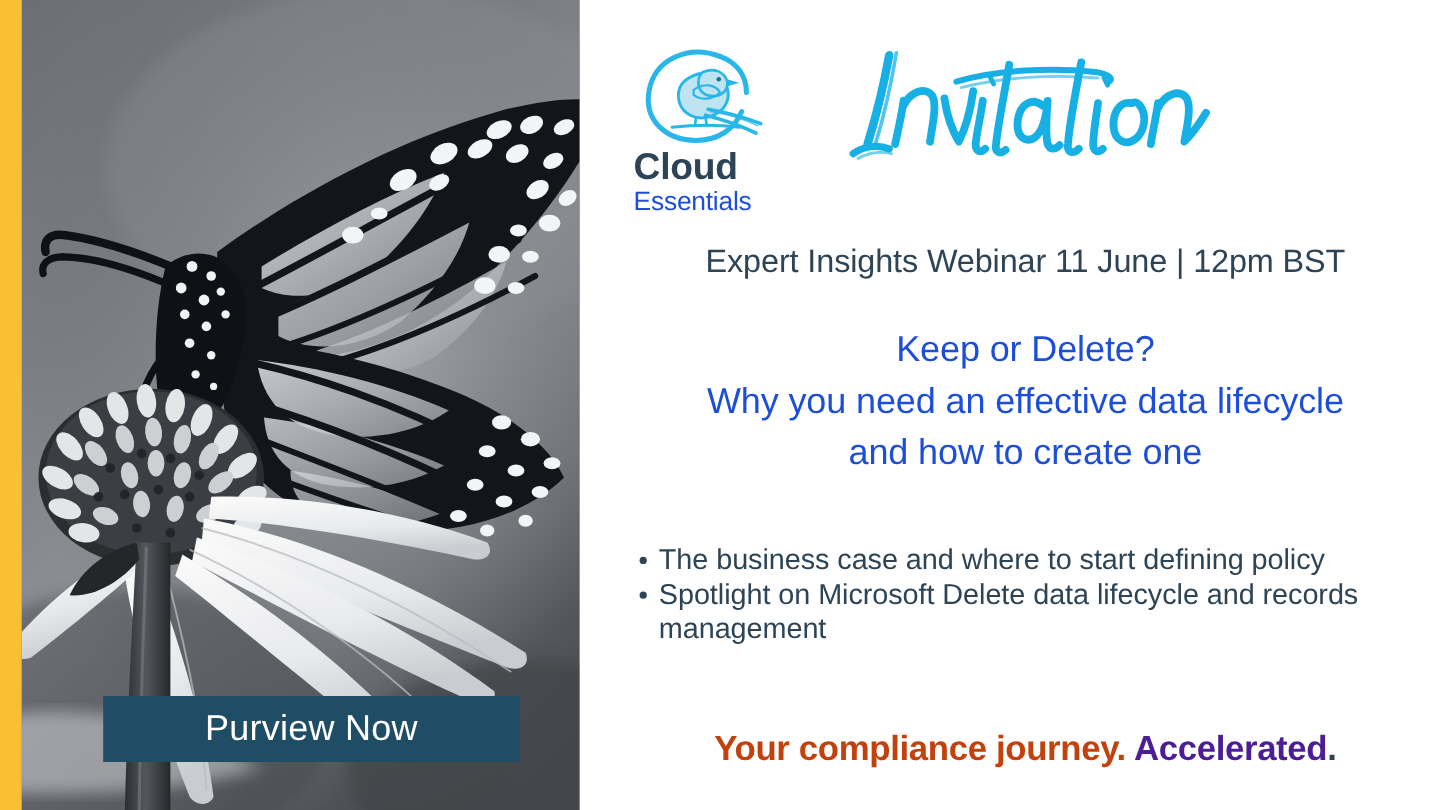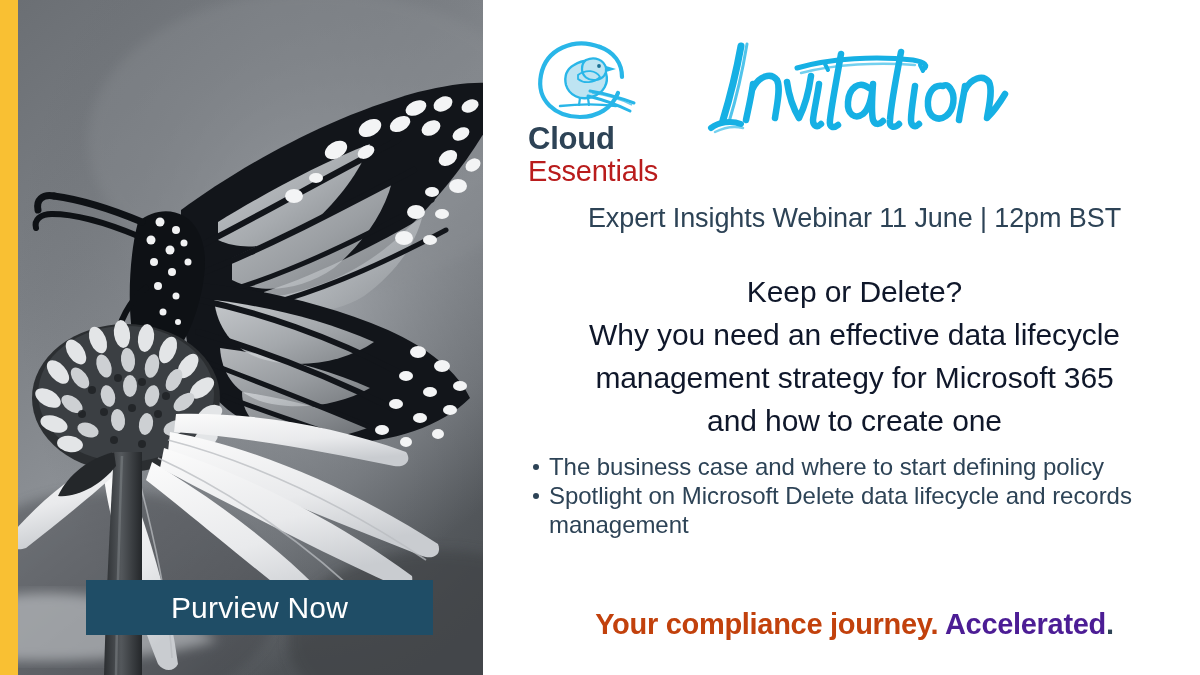--- a/index.html
+++ b/index.html
@@ -100,23 +100,23 @@
   }
   .brand-word .w1 {
     display: block;
     font-size: 31px;
     font-weight: bold;
     color: #2D4356;
     letter-spacing: -0.2px;
   }
   .brand-word .w2 {
     display: block;
-    font-size: 29px;
+    font-size: 22px;
     font-weight: 400;
-    color: #b91c1c;
+    color: #1d4ed8;
     letter-spacing: -0.2px;
   }
 
   
   .script-word {
     position: absolute;
     left: 205px;
     top: 28px;
     width: 320px;
     height: 125px;
@@ -135,21 +135,21 @@
     letter-spacing: -0.1px;
   }
 
   
   .headline {
     position: absolute;
     left: 18px;
     top: 270px;
     width: 681px;
     text-align: center;
-    color: #0f172a;
+    color: #1d4ed8;
     font-size: 30px;
     line-height: 43px;
     letter-spacing: -0.1px;
   }
   .headline .hl {
     display: block;
   }
 
   
   .bullets {
@@ -507,21 +507,20 @@
           <path d="M264 62 C 270 50 282 46 288 54 C 292 62 288 78 286 90 C 292 84 298 76 304 66" stroke-width="6.5"></path>
         </g>
       </svg>
     </div>
 
     <div class="webinar-line">Expert Insights Webinar 11 June | 12pm BST</div>
 
     <div class="headline">
       <span class="hl">Keep or Delete?</span>
       <span class="hl">Why you need an effective data lifecycle</span>
-      <span class="hl">management strategy for Microsoft 365</span>
       <span class="hl">and how to create one</span>
     </div>
 
     <ul class="bullets">
       <li>The business case and where to start defining policy</li>
       <li>Spotlight on Microsoft Delete data lifecycle and records management</li>
     </ul>
 
     <div class="tagline"><span class="part-a">Your compliance journey.</span> <span class="part-b">Accelerated</span><span class="part-c">.</span></div>
 

